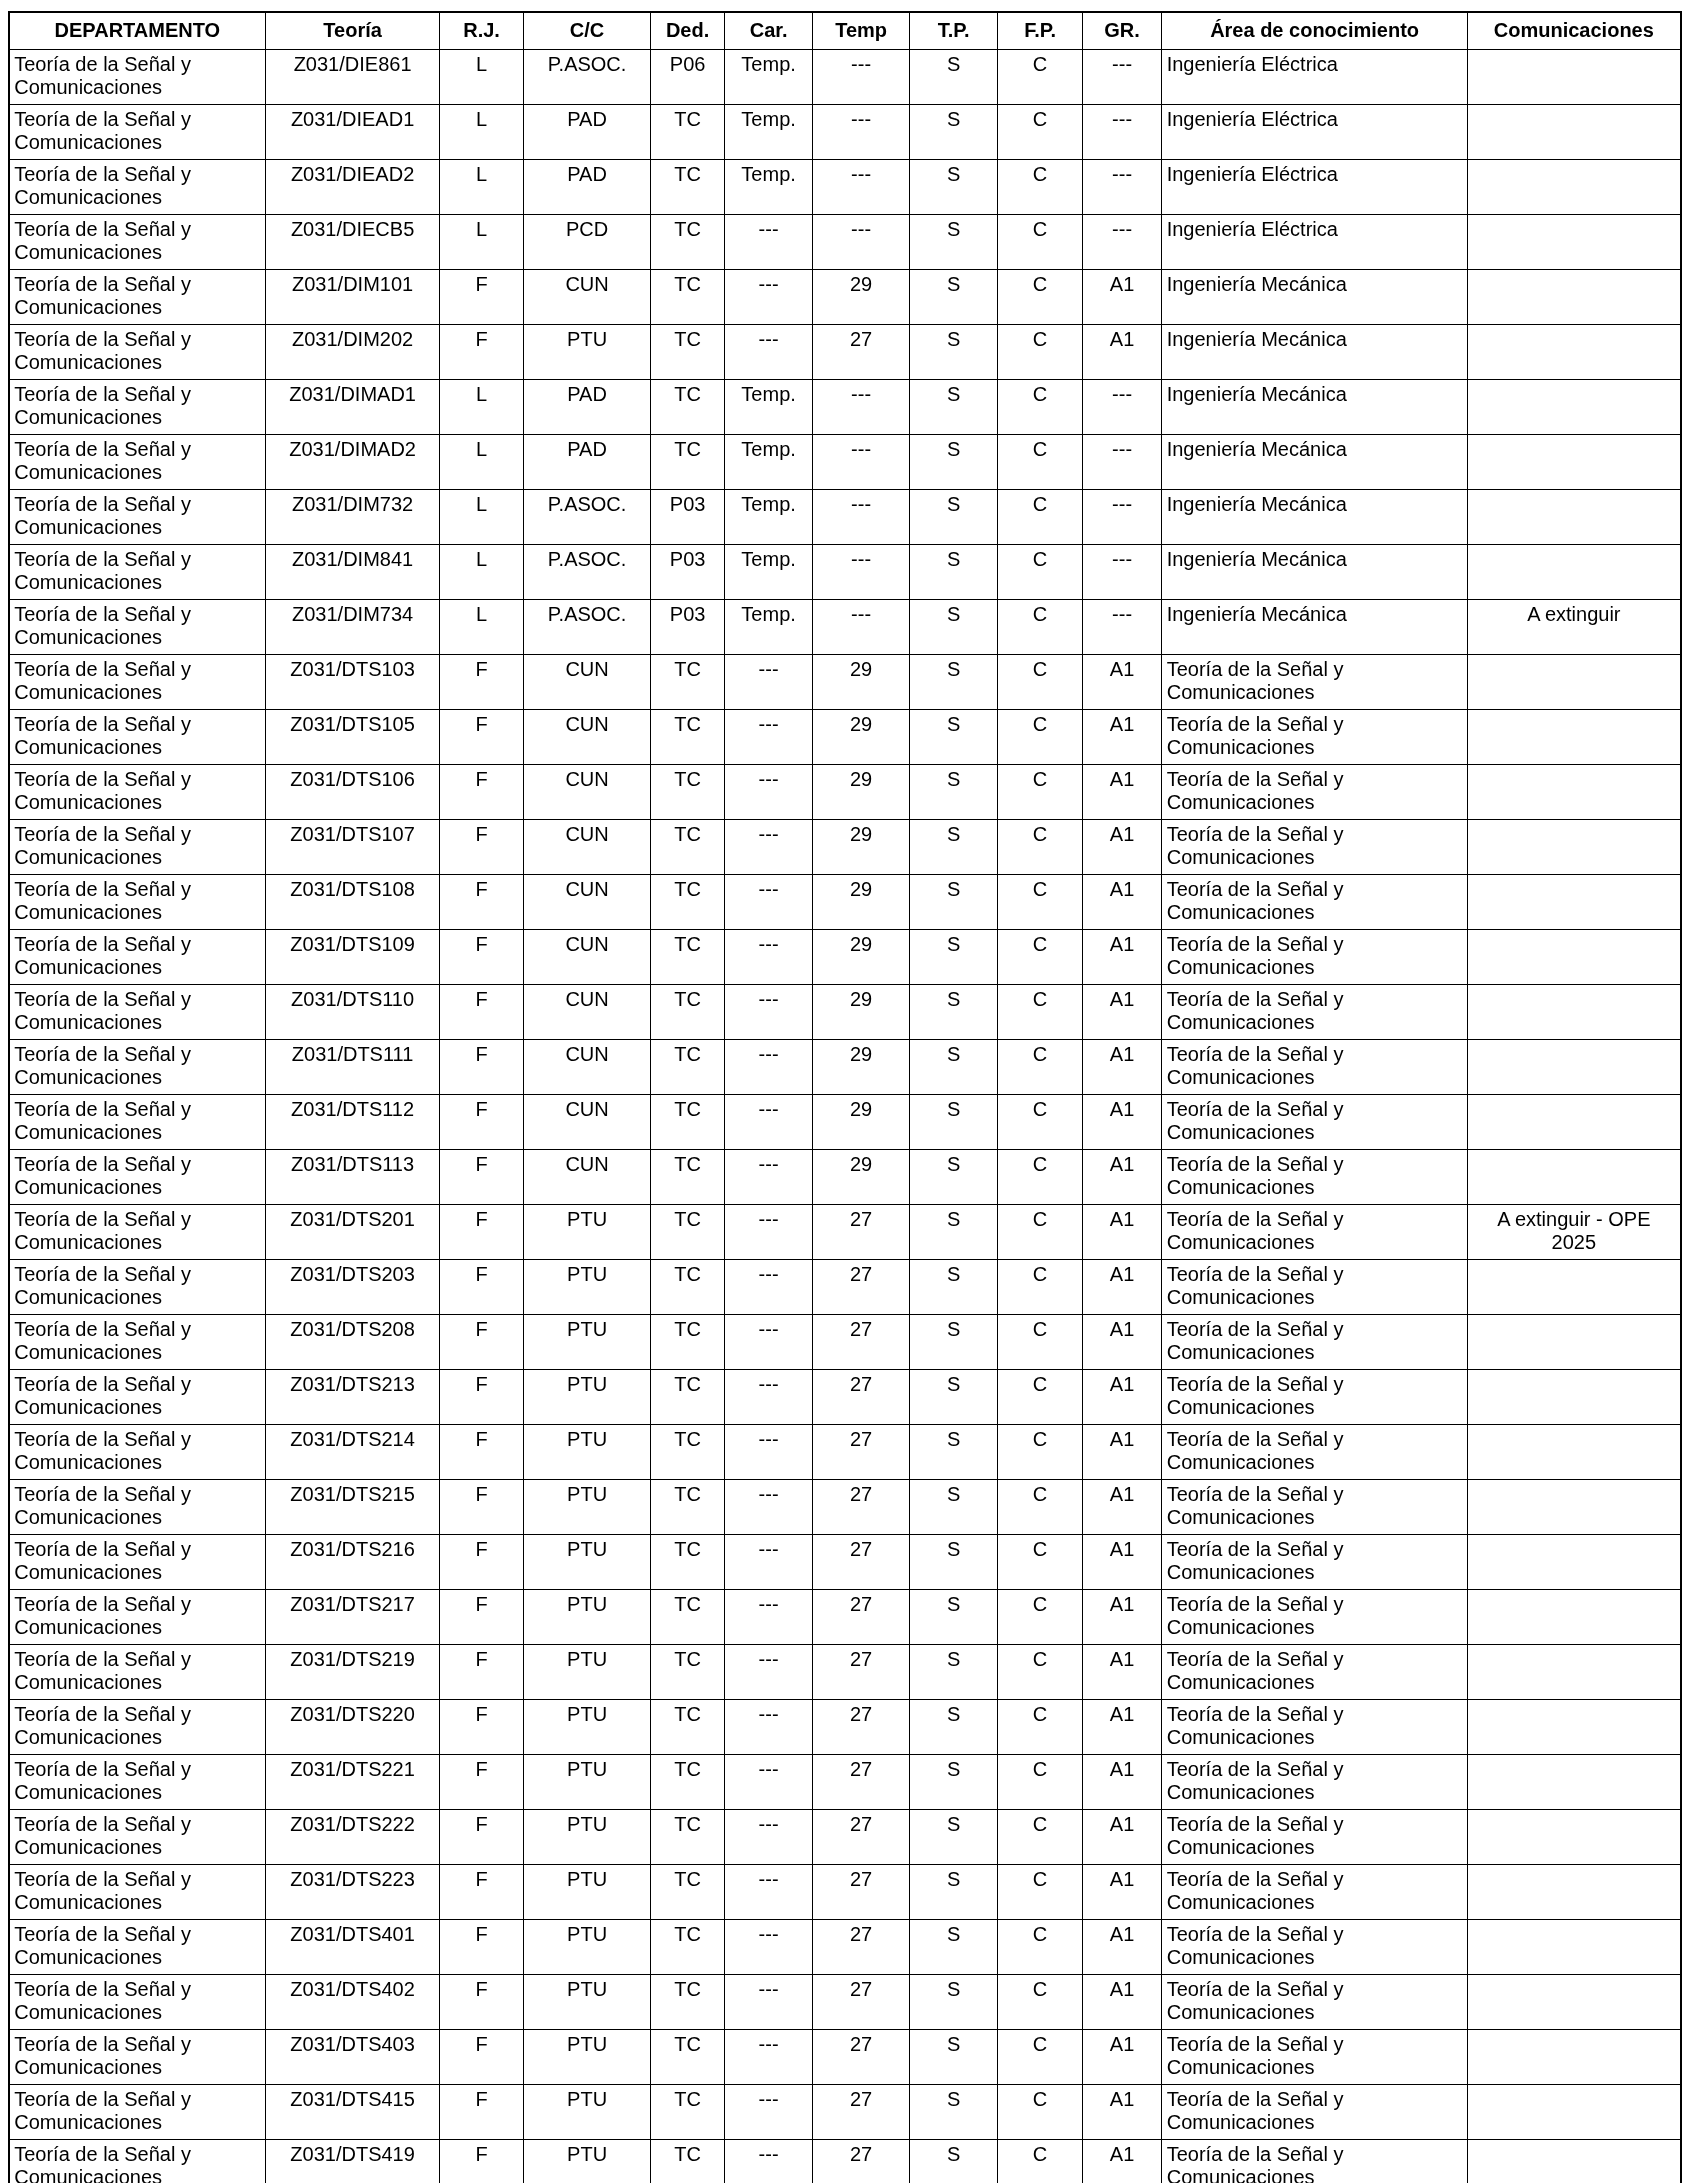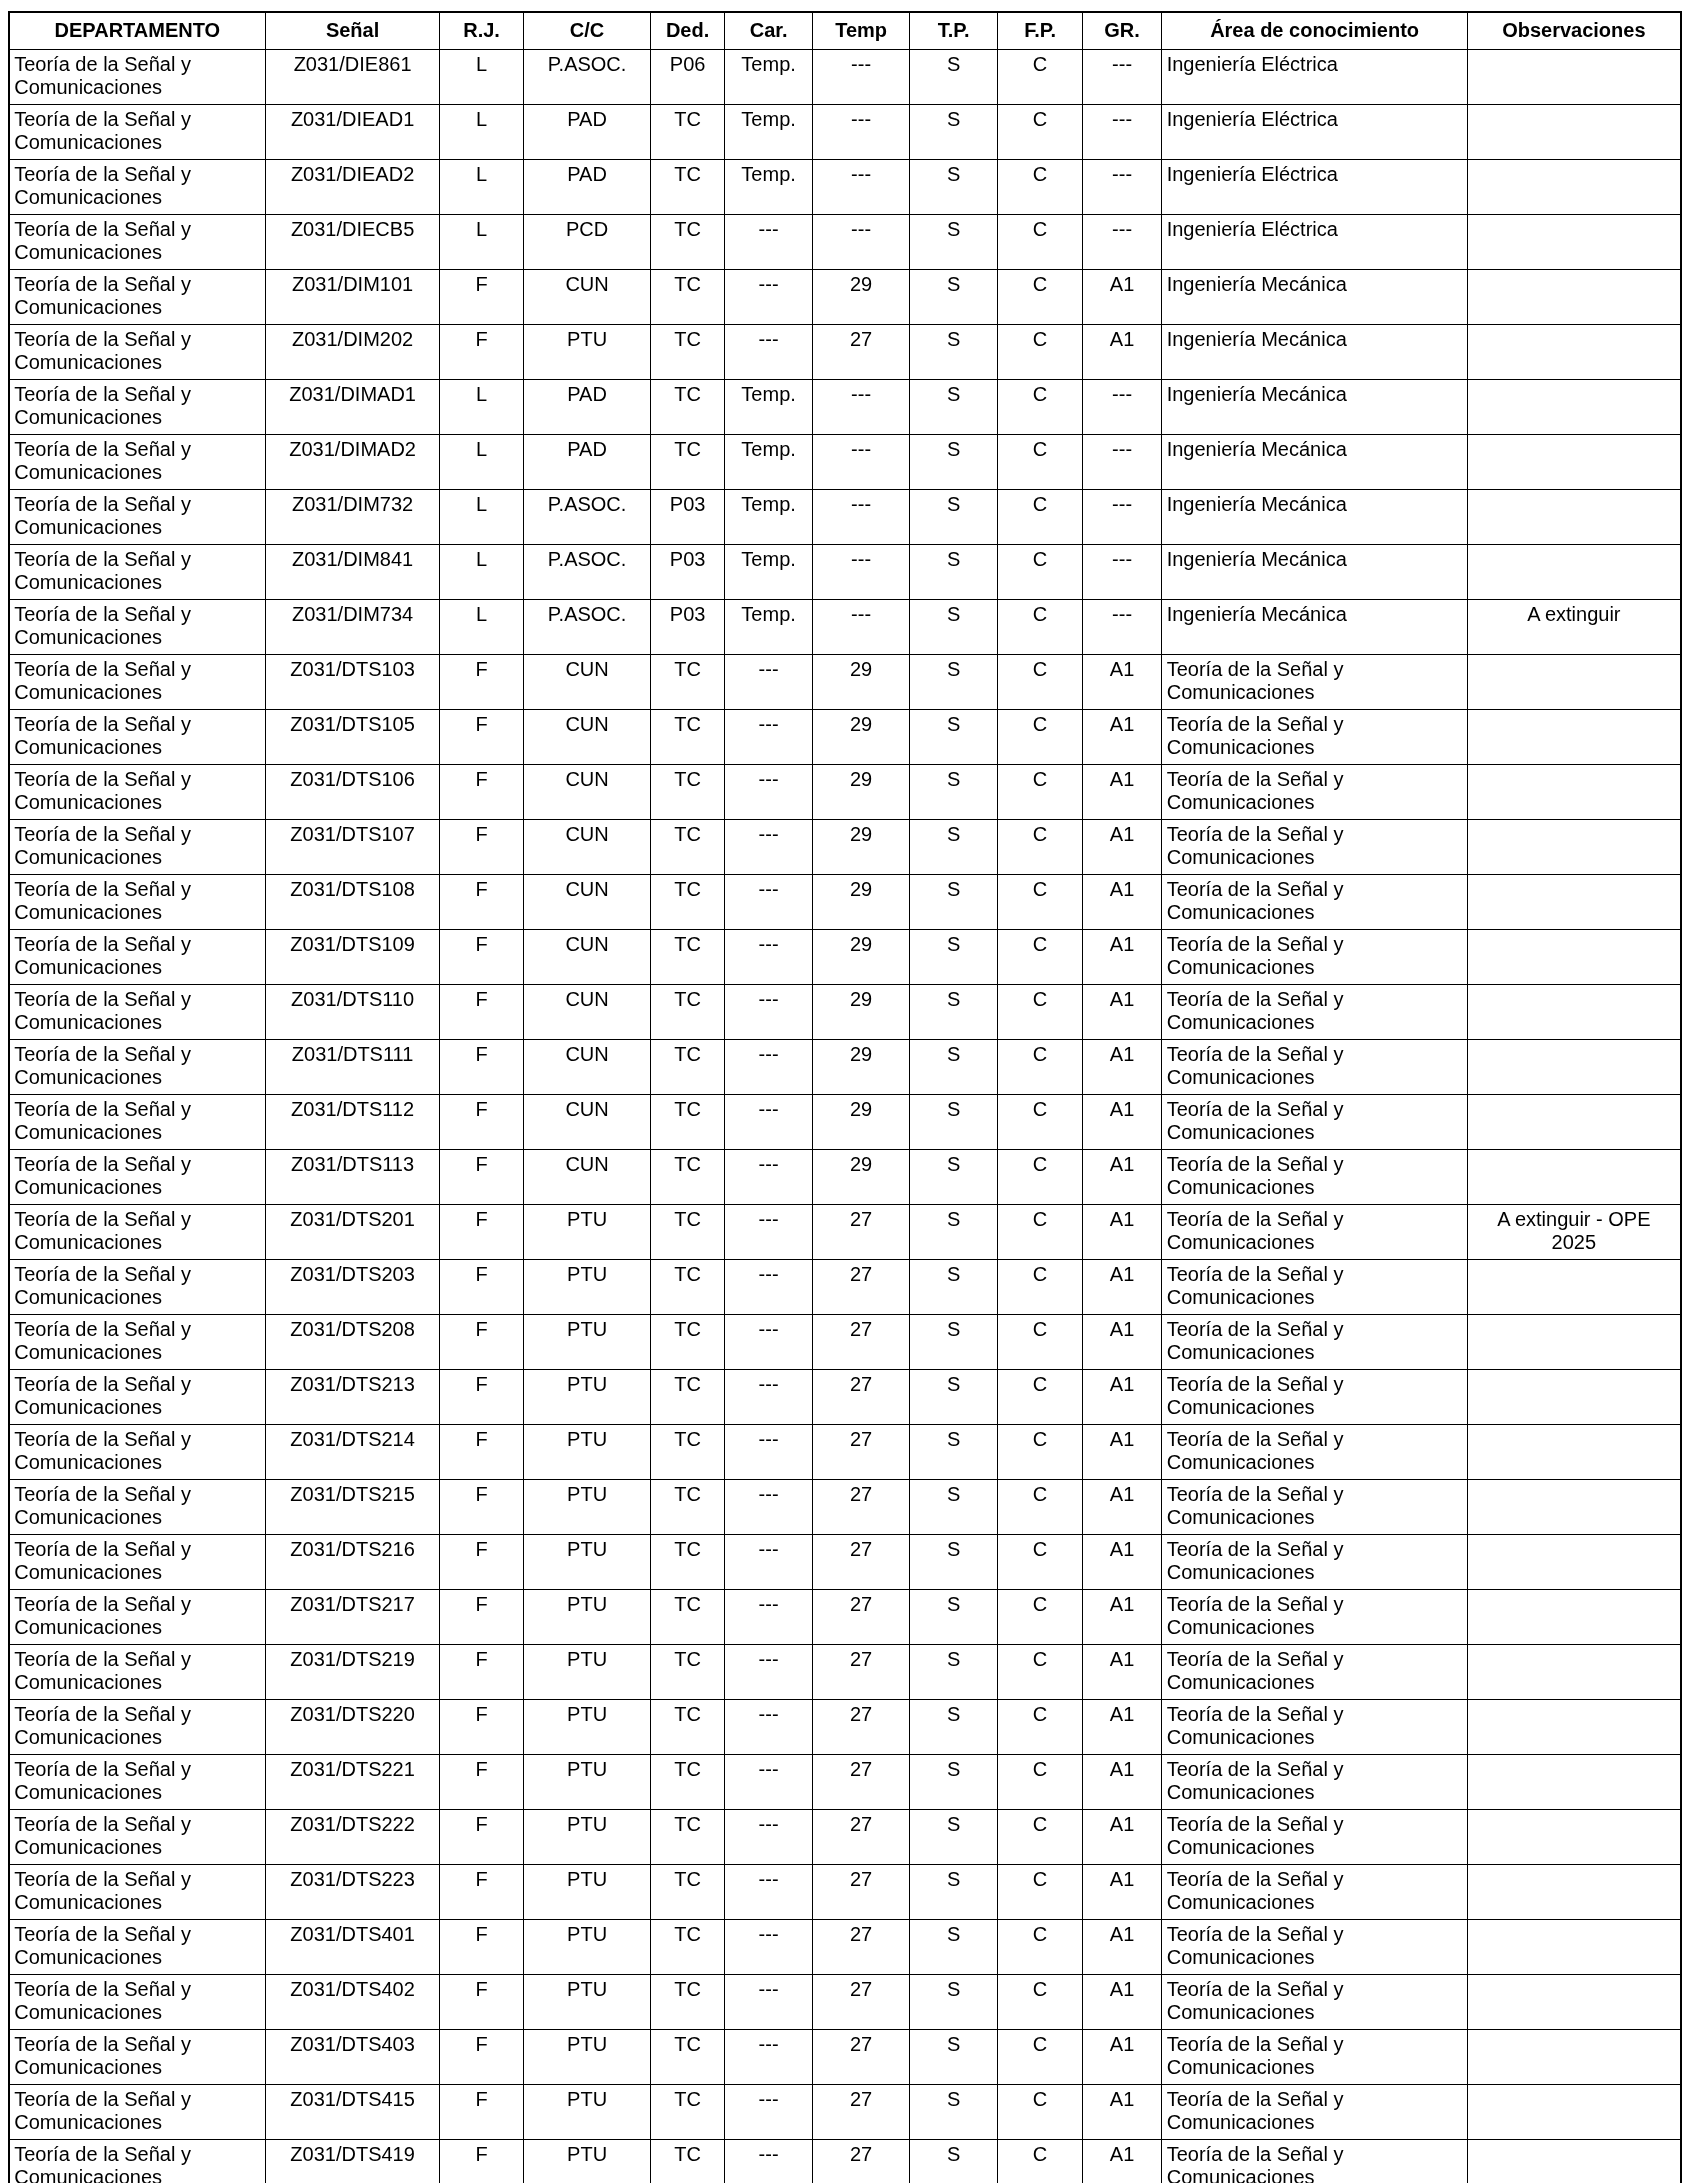--- a/index.html
+++ b/index.html
@@ -59,31 +59,31 @@
     <col style="width:97px">
     <col style="width:88px">
     <col style="width:85px">
     <col style="width:79px">
     <col style="width:306px">
     <col style="width:213px">
   </colgroup>
   <thead>
     <tr data-name="header-row">
         <th data-name="column-header-departamento">DEPARTAMENTO</th>
-        <th data-name="column-header-codigo">Señal</th>
+        <th data-name="column-header-codigo">Teoría</th>
         <th data-name="column-header-rj">R.J.</th>
         <th data-name="column-header-cc">C/C</th>
         <th data-name="column-header-ded">Ded.</th>
         <th data-name="column-header-car">Car.</th>
         <th data-name="column-header-nivel">Temp</th>
         <th data-name="column-header-tp">T.P.</th>
         <th data-name="column-header-fp">F.P.</th>
         <th data-name="column-header-gr">GR.</th>
         <th data-name="column-header-area-de-conocimiento">Área de conocimiento</th>
-        <th data-name="column-header-observaciones">Observaciones</th>
+        <th data-name="column-header-observaciones">Comunicaciones</th>
       </tr>
   </thead>
   <tbody data-name="table-body">
       <tr data-name="table-row">
         <td class="left" data-name="cell-departamento">Teoría de la Señal y Comunicaciones</td>
         <td class="center" data-name="cell-codigo">Z031/DIE861</td>
         <td class="center" data-name="cell-rj">L</td>
         <td class="center" data-name="cell-cc">P.ASOC.</td>
         <td class="center" data-name="cell-ded">P06</td>
         <td class="center" data-name="cell-car">Temp.</td>

